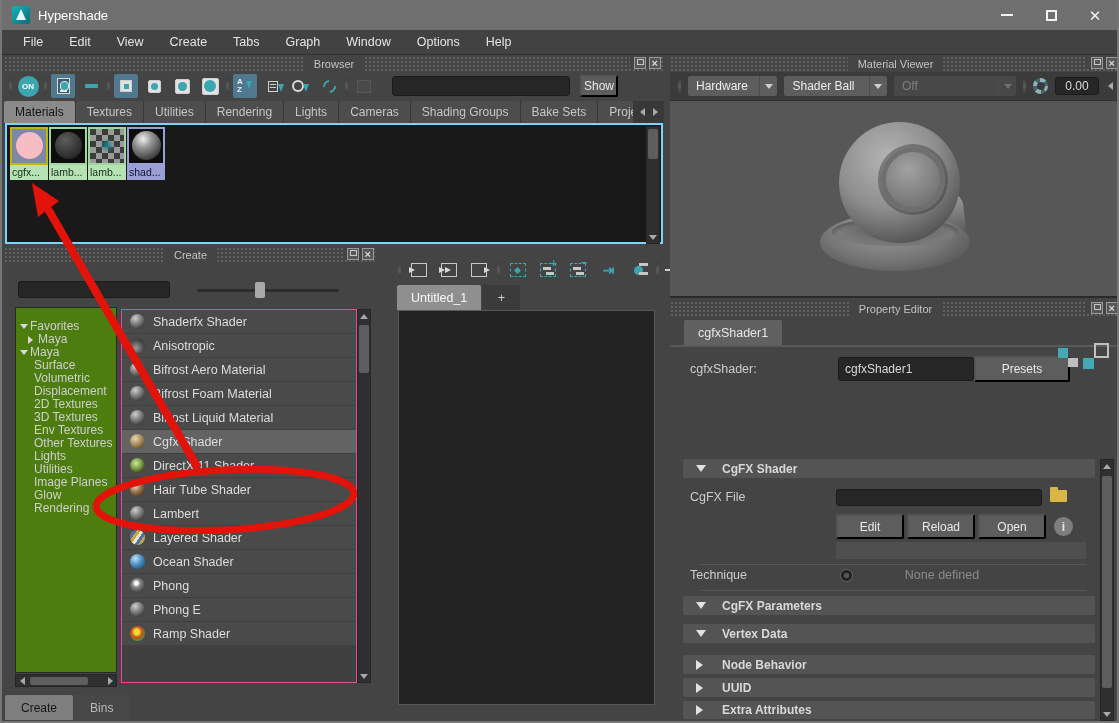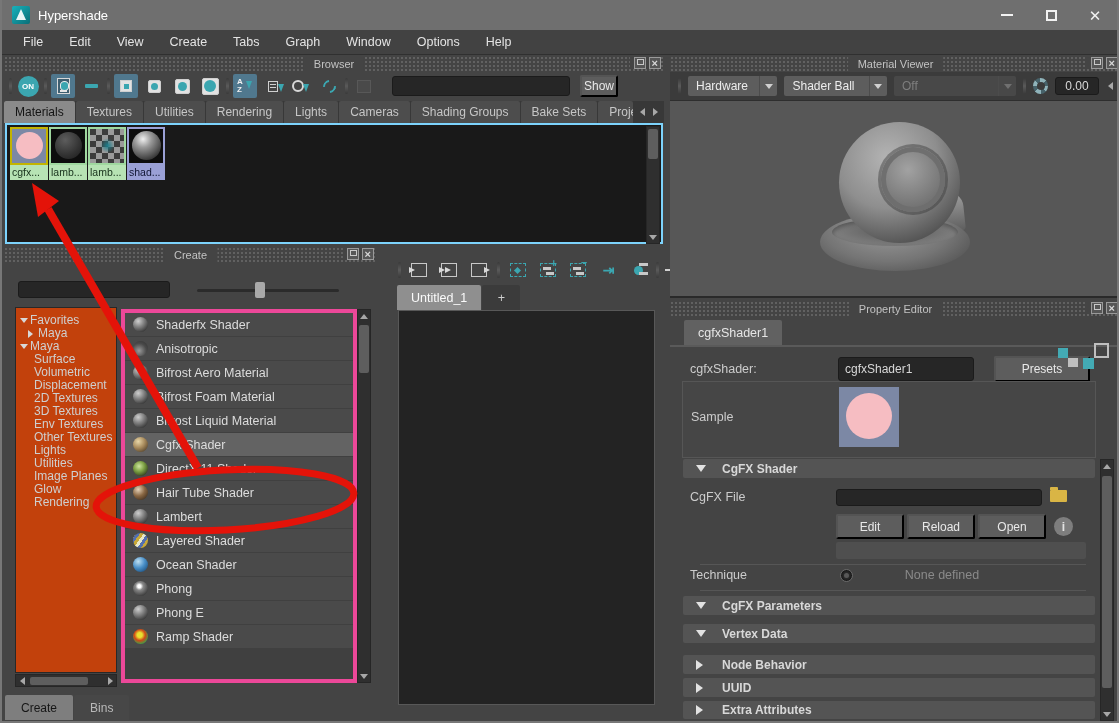--- a/index.html
+++ b/index.html
@@ -91,29 +91,29 @@
   .swatch[data-type="particle"] .swthumb::after{content:"";position:absolute;left:10px;top:9px;width:15px;height:15px;border-radius:50%;background:radial-gradient(circle,#1d7f8c,rgba(20,90,100,0) 70%)}
   .swatch[data-type="shaderfx"] .swthumb{border-color:#9aa0d6;background:#0d0d0d}
   .swatch[data-type="shaderfx"] .swthumb::after{content:"";position:absolute;left:3px;top:2px;width:29px;height:29px;border-radius:50%;background:radial-gradient(circle at 38% 28%,#f0f0f0,#9a9a9a 30%,#3c3c3c 75%,#222)}
   .swlabel{width:38px;height:15px;background:#b7e3b4;color:#16301a;font-size:10.5px;line-height:15px;padding-left:2px;overflow:hidden;white-space:nowrap}
   .swatch[data-type="shaderfx"] .swlabel{background:#9aa0d6;color:#101532}
   
   #createp{left:2px;top:248px;width:373px;height:473px}
   .csearch{position:absolute;left:14px;top:33px;width:152px;height:17px}
   .slidertrack{position:absolute;left:193px;top:41px;width:142px;height:3px;background:#2b2b2b;border-radius:2px}
   .sliderhandle{position:absolute;left:58px;top:-7px;width:10px;height:16px;background:#a9a9a9;border-radius:2px}
-  .tree{position:absolute;left:11px;top:59px;width:102px;height:366px;background:#c2410c;border:1px solid #282828;overflow:hidden;padding-top:6px}
+  .tree{position:absolute;left:11px;top:59px;width:102px;height:366px;background:#4d7c0f;border:1px solid #282828;overflow:hidden;padding-top:12px}
   .trow{height:13px;line-height:13px;font-size:12px;color:#cfcfcf;white-space:nowrap;display:flex;align-items:center}
   .trow .tw{width:10px;margin-left:4px;font-size:0;display:flex;align-items:center}
   .trow[data-state="expanded"] .tw::before{content:"";border-left:4px solid transparent;border-right:4px solid transparent;border-top:5px solid #d8d8d8}
   .trow[data-state="collapsed"] .tw::before{content:"";border-top:4px solid transparent;border-bottom:4px solid transparent;border-left:5px solid #d8d8d8}
   .trow.d1{padding-left:8px}
   .trow.d1r{padding-left:18px}
   .thscroll{left:11px;top:426px;width:102px}
-  .slist{position:absolute;left:117px;top:61px;width:236px;height:374px;background:#404040;border:4px solid #ec4899;overflow:hidden}
+  .slist{position:absolute;left:117px;top:61px;width:236px;height:374px;background:#404040;border:1px solid #ec4899;overflow:hidden}
   .srow{height:23px;margin-bottom:1px;background:#4a4a4a;display:flex;align-items:center;color:#dcdcdc;font-size:12.5px}
   .srow[data-selected="true"]{background:#636363}
   .sph{width:15px;height:15px;border-radius:50%;margin:0 8px 0 8px;flex:none;background:radial-gradient(circle at 35% 28%,#cfcfcf,#8a8a8a 35%,#2e2e2e 85%)}
   .sph[data-icon="aniso"]{background:radial-gradient(circle at 40% 65%,#9a9a9a,#4a4a4a 55%,#2e2e2e)}
   .sph[data-icon="cgfx"]{background:radial-gradient(circle at 35% 30%,#e8d7a8,#a78a5c 45%,#4a3a26 90%)}
   .sph[data-icon="dx11"]{background:radial-gradient(circle at 40% 35%,#cfe6a0,#7da044 40%,#273317 85%)}
   .sph[data-icon="hair"]{background:radial-gradient(circle at 35% 30%,#e6d2b8,#8a6844 45%,#3a2a1a 90%)}
   .sph[data-icon="layered"]{background:repeating-linear-gradient(125deg,#e8e8c8 0 3px,#5470b0 3px 6px,#c8a838 6px 9px)}
   .sph[data-icon="ocean"]{background:radial-gradient(circle at 35% 30%,#bfe0f2,#4a90c8 45%,#184a78 90%)}
   .sph[data-icon="phong"]{background:radial-gradient(circle at 42% 35%,#fff 0 12%,#8a8a8a 30%,#2e2e2e 85%)}
@@ -157,21 +157,21 @@
   .ballbase::before{content:"";position:absolute;left:12px;top:5px;width:126px;height:28px;border-radius:50%;background:radial-gradient(ellipse at 50% 45%,#565656,#828282 75%);box-shadow:inset 0 2px 5px rgba(0,0,0,.35)}
   .ballstep{position:absolute;left:238px;top:92px;width:56px;height:40px;border-radius:10px 16px 4px 4px;background:linear-gradient(180deg,#a2a2a2,#5e5e5e);transform:rotate(-6deg)}
   .ballsphere{position:absolute;left:169px;top:21px;width:121px;height:121px;border-radius:50%;background:radial-gradient(circle at 40% 30%,#b4b4b4,#8e8e8e 45%,#4e4e4e 82%,#373737 98%)}
   .ballsphere::after{content:"";position:absolute;left:35%;top:21%;width:53%;height:53%;border-radius:50%;background:radial-gradient(circle at 42% 35%,#a2a2a2,#6e6e6e 75%);box-shadow:inset 0 0 0 5px rgba(110,110,110,.95),0 0 0 3px rgba(58,58,58,.45)}
   
   #propedit{left:668px;top:302px;width:451px;height:421px}
   .petab{position:absolute;left:14px;top:18px;height:25px;padding:0 14px;background:#616161;color:#e6e6e6;display:flex;align-items:center;border-radius:2px 2px 0 0;font-size:12.5px}
   .petabline{position:absolute;left:0;top:43px;width:100%;height:2px;background:#5a5a5a}
   .pelabel{position:absolute;color:#cccccc;font-size:12.5px}
   .pename{left:168px;top:55px;width:136px;height:24px;position:absolute}
-  .presets{position:absolute;left:324px;top:54px;width:96px;height:26px}
+  .presets{position:absolute;left:304px;top:54px;width:96px;height:26px}
   .peic1{position:absolute;left:398px;top:56px;width:20px;height:20px}
   .i-copy{width:16px;height:16px;position:relative}
   .i-copy::before{content:"";position:absolute;left:0;top:0;width:10px;height:9px;background:#bfbfbf}
   .i-copy::after{content:"";position:absolute;right:0;bottom:0;width:10px;height:10px;background:#43aab4}
   .peic2{position:absolute;left:424px;top:56px;width:20px;height:20px}
   .i-layer{width:17px;height:16px;position:relative}
   .i-layer::before{content:"";position:absolute;left:0;bottom:0;width:11px;height:11px;border:2px solid #bfbfbf}
   .i-layer::after{content:"";position:absolute;right:0;top:0;width:11px;height:11px;background:#43aab4}
   .pesample{position:absolute;left:12px;top:79px;width:414px;height:77px;background:#464646;border:1px solid #565656}
   .pesw{position:absolute;left:156px;top:5px;width:60px;height:60px;background:#7c88a5}
@@ -567,24 +567,20 @@
     </div>
     <div class="petab">cgfxShader1</div>
     <div class="petabline"></div>
 
     <div class="pelabel lbl" style="left:20px;top:60px;width:142px">cgfxShader:</div>
     <input class="tfield pename" value="cgfxShader1" style="">
     <button class="btn presets">Presets</button>
     <span class="peic1"><span class="i-copy"></span></span>
     <span class="peic2"><span class="i-layer"></span></span>
 
-    <div class="pesample">
-      <div class="pelabel lbl" style="left:8px;top:28px;width:135px">Sample</div>
-      <div class="pesw"></div>
-    </div>
 
     <div class="sect" style="top:157px" data-state="expanded">
       <span class="tri"></span>
       <span class="lbl">CgFX Shader</span>
     </div>
     <div class="pelabel lbl" style="left:20px;top:188px;width:138px">CgFX File</div>
     <input class="tfield pefile" value="" style="">
     <span class="i-folder"></span>
     <button class="btn pebtn" style="left:166px">Edit</button>
     <button class="btn pebtn" style="left:237px">Reload</button>

